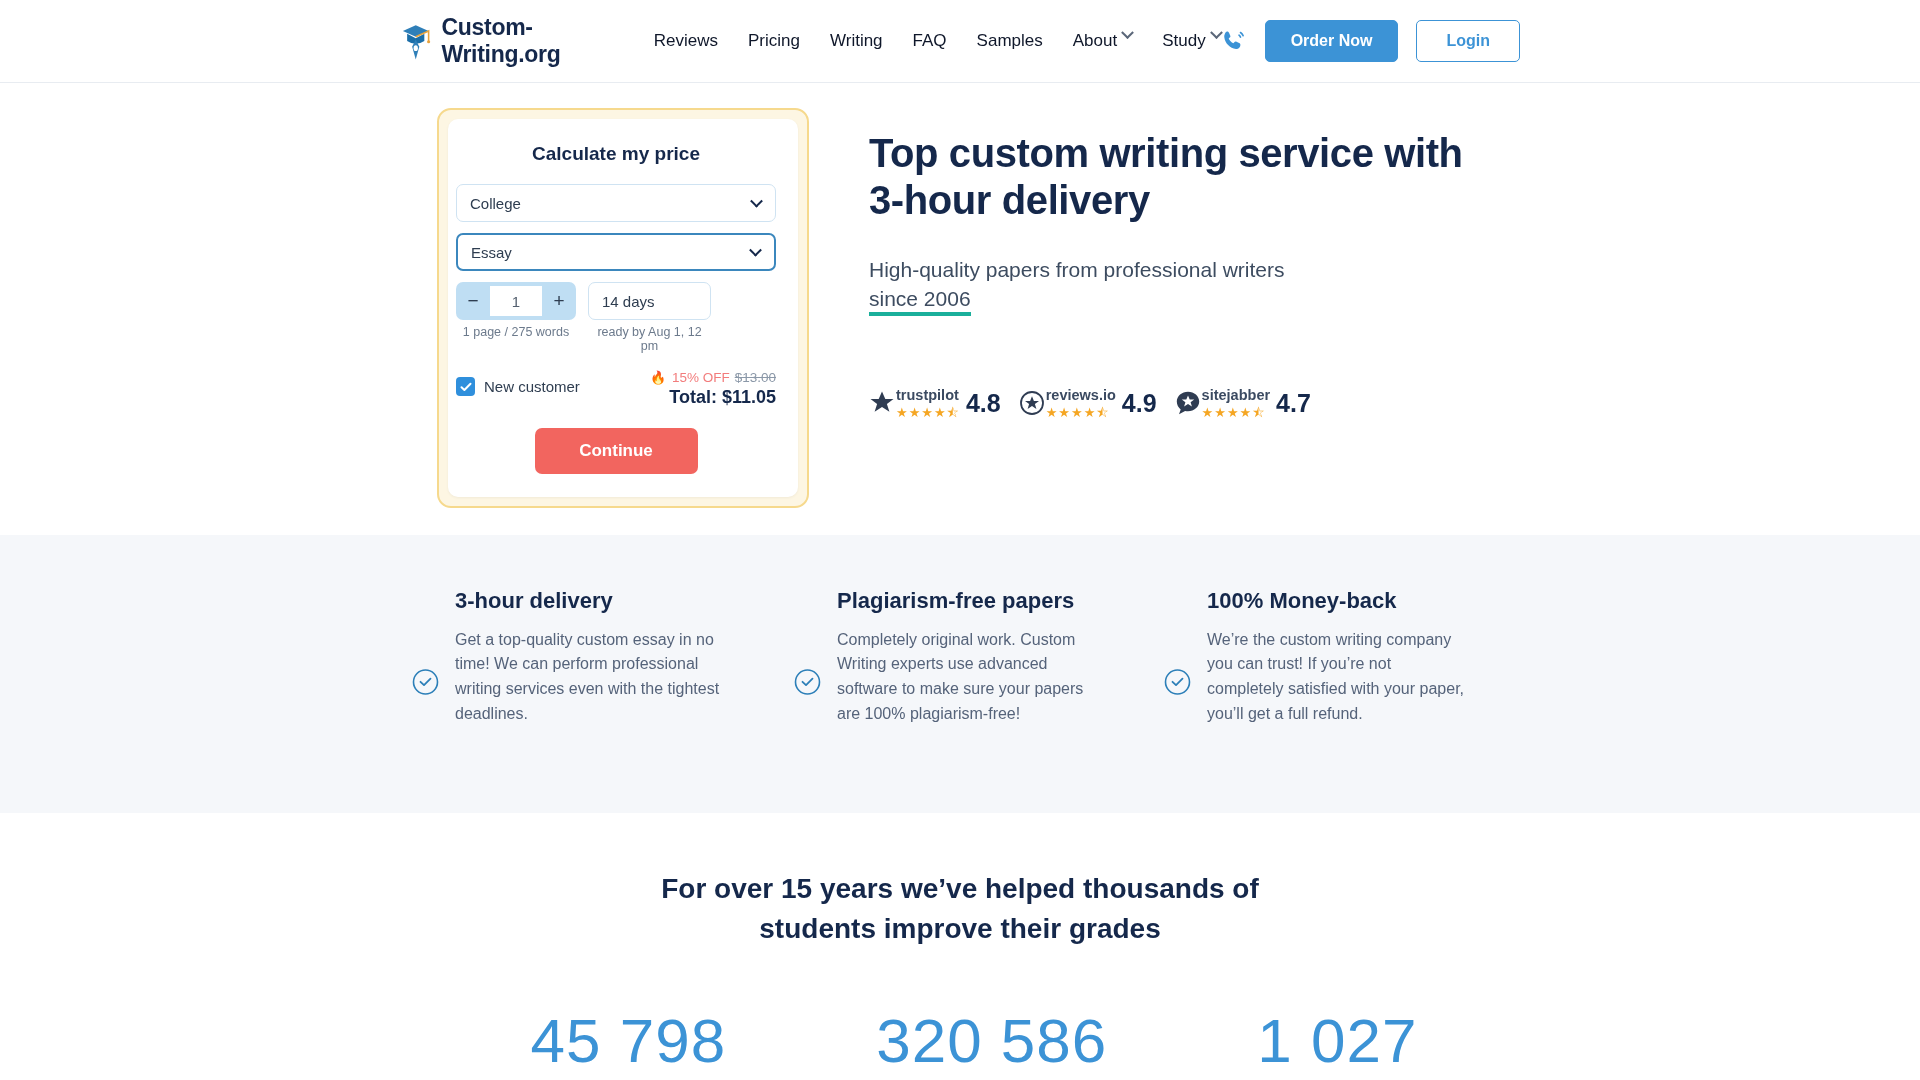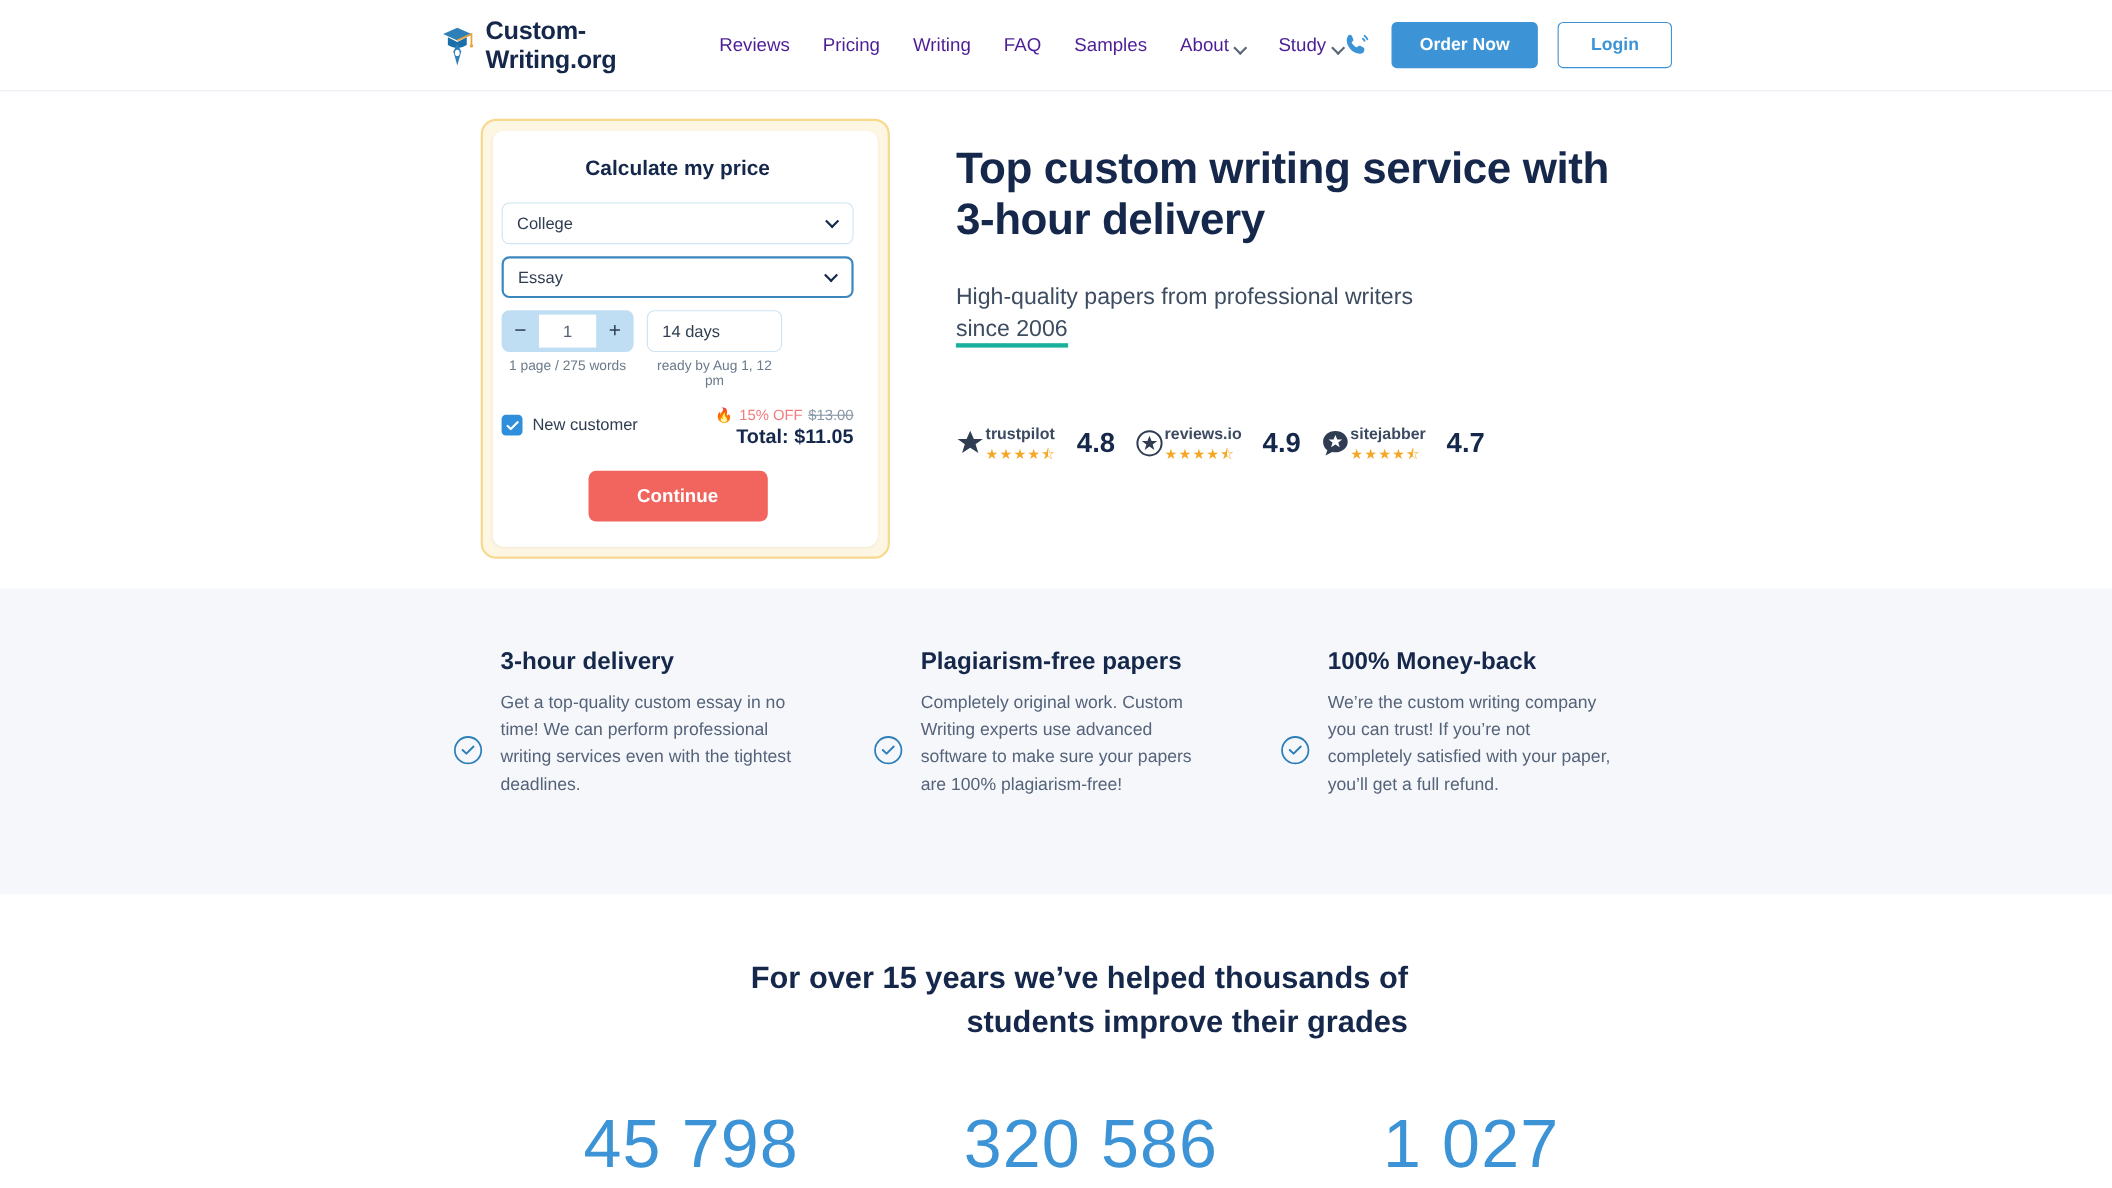--- a/index.html
+++ b/index.html
@@ -28,22 +28,22 @@
   .brand-logo { width: 44px; height: 52px; display: block; }
   .brand-name {
     font-size: 23px; font-weight: bold; letter-spacing: -0.3px;
     color: #15284b;
   }
   .nav {
     display: flex; align-items: center; gap: 30px;
     margin-left: 62px;
   }
   .nav-item {
-    font-size: 17px; color: #4c1d95; cursor: pointer;
-    display: flex; align-items: flex-end; gap: 6px;
+    font-size: 17px; color: #0f172a; cursor: pointer;
+    display: flex; align-items: flex-start; gap: 6px;
     white-space: nowrap;
   }
   .caret {
     width: 9px; height: 9px;
     border-right: 2px solid #5b6779;
     border-bottom: 2px solid #5b6779;
     transform: rotate(45deg) translate(-2px,-2px);
   }
   .header-right {
     display: flex; align-items: center; gap: 18px;
@@ -174,42 +174,42 @@
     line-height: 1.35; max-width: 560px;
   }
   .u-since { border-bottom: 4px solid #1aaf9b; padding-bottom: 2px; }
 
   .reviews { display: flex; align-items: center; gap: 18px; margin-top: 74px; }
   .rev { display: flex; align-items: center; gap: 1px; }
   .rev-icon { width: 26px; height: 26px; flex: 0 0 26px; }
   .rev-txt { display: flex; flex-direction: column; gap: 3px; }
   .rev-name { font-size: 14.5px; font-weight: bold; color: #3b4a61; }
   .stars { font-size: 13px; color: #f5a623; letter-spacing: 1px; line-height: 1; }
-  .rev-score { font-size: 25px; font-weight: bold; color: #15284b; margin-left: 18px; }
+  .rev-score { font-size: 25px; font-weight: bold; color: #15284b; margin-left: 5px; }
 
   
   .features {
     background: #f5f7fa;
     padding: 52px 0 40px 0;
     display: flex;
     height: 278px;
   }
   .feat { width: 330px; display: flex; gap: 16px; }
   .feat:nth-child(1) { margin-left: 412px; }
   .feat:nth-child(2) { margin-left: 52px; width: 300px; }
   .feat:nth-child(3) { margin-left: 70px; width: 300px; }
   .check-circle { flex: 0 0 27px; margin-top: 4px; }
   .feat-title { font-size: 22px; font-weight: bold; color: #15284b; line-height: 1.3; }
   .feat-body { font-size: 16px; color: #55637a; line-height: 1.55; margin-top: 12px; }
 
   
   .stats-wrap { background: #fff; padding-top: 56px; text-align: center; }
   .stats-h2 {
     font-size: 28px; font-weight: bold; color: #15284b;
-    line-height: 1.42; max-width: 640px; margin: 0 auto; text-align: right;
+    line-height: 1.42; max-width: 640px; margin: 0 auto;
   }
   .stats-nums {
     display: flex; justify-content: center; gap: 150px;
     margin-top: 56px;
     padding-left: 28px;
   }
   .stat-num {
     font-size: 62px; color: #3c93d6; font-weight: normal; letter-spacing: 1px;
   }
 </style>

